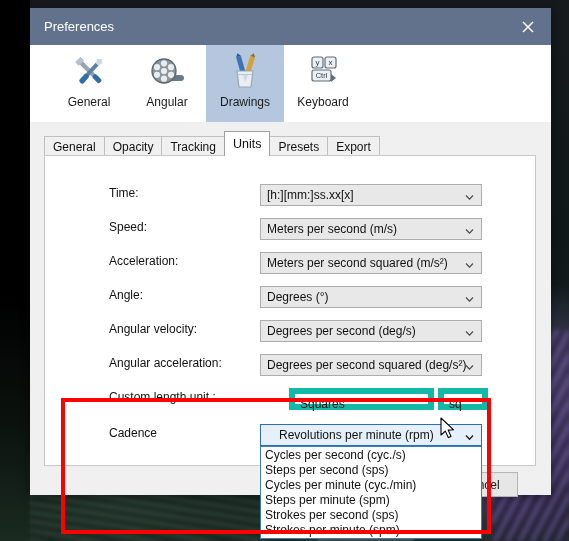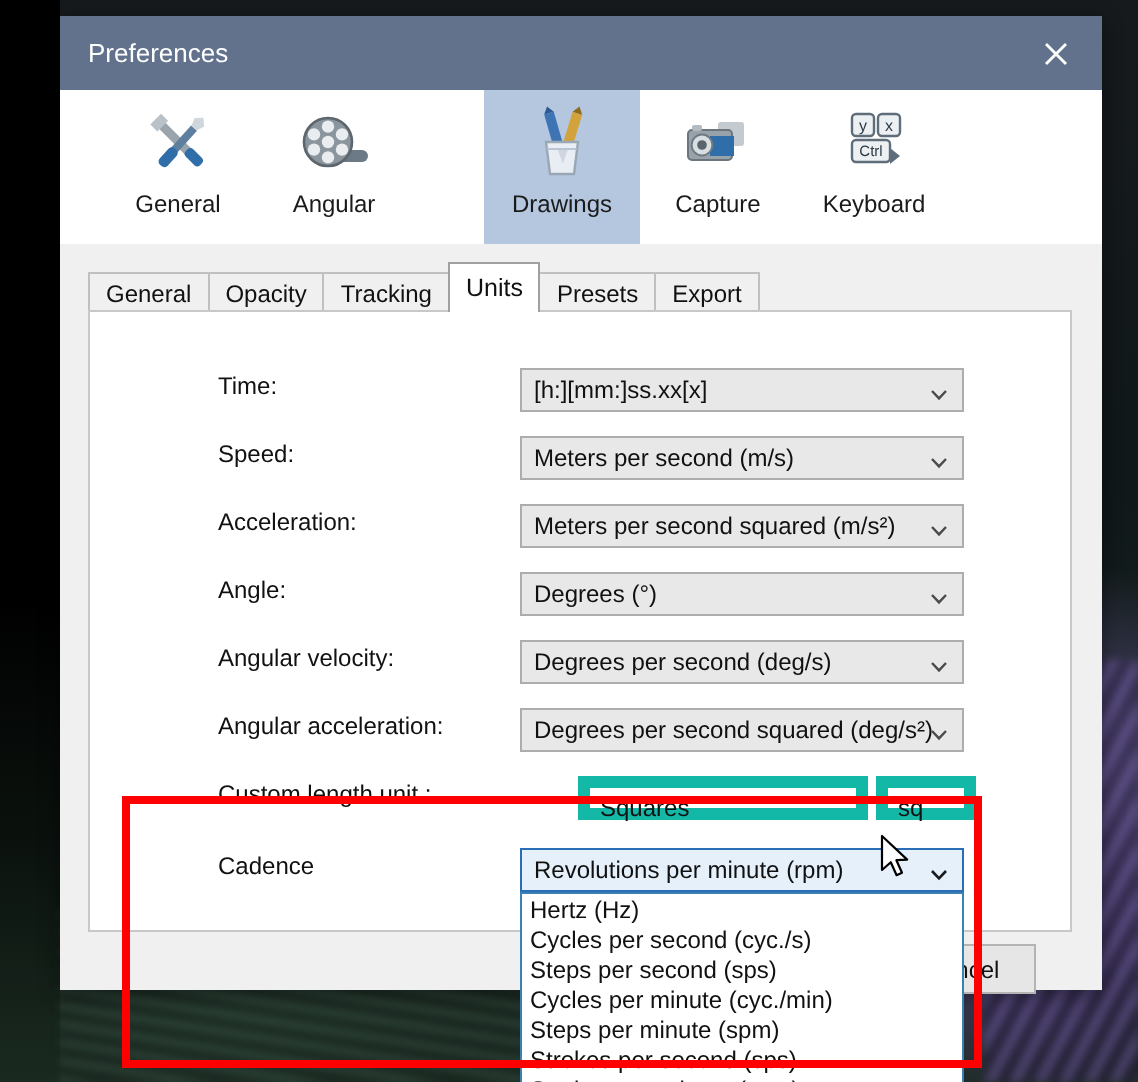--- a/index.html
+++ b/index.html
@@ -104,21 +104,21 @@
     width: 78px;
     height: 77px;
     display: flex;
     flex-direction: column;
     align-items: center;
     justify-content: flex-start;
     padding-top: 6px;
     box-sizing: border-box;
     cursor: default;
   }
-  .icon-tab.selected { background: #b4c7de; margin-left: 36px; }
+  .icon-tab.selected { background: #b4c7de; }
   .icon-tab .glyph {
     width: 40px; height: 40px;
     display: block;
     position: relative;
   }
   .icon-tab .caption {
     font-size: 12px;
     color: #1a1a1a;
     margin-top: 4px;
   }
@@ -233,21 +233,21 @@
     width: 222px;
     height: 22px;
     background: #e5f0fb;
     border: 1px solid #2a6fb5;
     box-sizing: border-box;
     font-size: 12px;
     color: #111;
     cursor: default;
     z-index: 40;
   }
-  #cadence-combo .val { position:absolute; left:6px; top:3px; white-space:nowrap; }
+  #cadence-combo .val { position:absolute; left:18px; top:3px; white-space:nowrap; }
   #cadence-combo .arrow { position:absolute; right:7px; top:6px; width:9px; height:9px; }
 
   #cadence-list {
     position: absolute;
     left: 215px;
     top: 22px;
     width: 222px;
     background: #ffffff;
     border: 1px solid #3c7fb1;
     box-sizing: border-box;
@@ -377,33 +377,20 @@
             <path d="M22 5 l2.5 -3.5 l2.5 3.5 z" fill="#8e6a20"></path>
           </g>
           <path d="M12 20 h16 l-2 16 h-12 z" fill="#e9eef4" stroke="#9aa7b5" stroke-width="1.2"></path>
           <path d="M12.6 23.5 h14.8" stroke="#b9c5d2" stroke-width="1"></path>
           <path d="M18 24 l2.4 7 l2.4 -7 z" fill="#c3ccd6" opacity=".7"></path>
         </svg>
       </span>
       <span class="caption">Drawings</span>
     </div>
 
-    <div class="icon-tab">
-      <span class="glyph">
-        <svg width="40" height="40" viewBox="0 0 40 40">
-          <rect x="20" y="10" width="13" height="12" rx="1.5" fill="#c3cad0"></rect>
-          <rect x="5" y="14" width="22" height="15" rx="2" fill="#98a2aa" stroke="#6c757c" stroke-width="1"></rect>
-          <rect x="16" y="17" width="12" height="10" fill="#2f6ea8"></rect>
-          <circle cx="12" cy="21.5" r="5.2" fill="#d9dee2" stroke="#707a81" stroke-width="1"></circle>
-          <circle cx="12" cy="21.5" r="2.4" fill="#59646c"></circle>
-          <rect x="7" y="11.5" width="5" height="3" rx="1" fill="#b3bbc2"></rect>
-        </svg>
-      </span>
-      <span class="caption">Capture</span>
-    </div>
 
     <div class="icon-tab">
       <span class="glyph">
         <svg width="40" height="40" viewBox="0 0 40 40">
           <rect x="9" y="6" width="11" height="11" rx="2" fill="#edf0f3" stroke="#5f6d7a" stroke-width="1.2"></rect>
           <text x="14.5" y="14.4" font-size="8" text-anchor="middle" fill="#2b3a46" font-family="'Liberation Sans',sans-serif">y</text>
           <rect x="22" y="6" width="11" height="11" rx="2" fill="#edf0f3" stroke="#5f6d7a" stroke-width="1.2"></rect>
           <text x="27.5" y="14.4" font-size="8" text-anchor="middle" fill="#2b3a46" font-family="'Liberation Sans',sans-serif">x</text>
           <rect x="9" y="19" width="19" height="11" rx="2" fill="#edf0f3" stroke="#5f6d7a" stroke-width="1.2"></rect>
           <text x="18.5" y="27.2" font-size="7.5" text-anchor="middle" fill="#2b3a46" font-family="'Liberation Sans',sans-serif">Ctrl</text>
@@ -528,21 +515,20 @@
         <div id="cadence-combo">
           <span class="val">Revolutions per minute (rpm)</span>
           <span class="arrow">
             <svg width="9" height="9" viewBox="0 0 9 9">
                 <path d="M1 2.5 L4.5 6.2 L8 2.5" fill="none" stroke="#1a1a1a" stroke-width="1.3"></path>
               </svg>
           </span>
         </div>
 
         <div id="cadence-list">
-          <div class="list-item">Hertz (Hz)</div>
           <div class="list-item">Cycles per second (cyc./s)</div>
           <div class="list-item">Steps per second (sps)</div>
           <div class="list-item">Cycles per minute (cyc./min)</div>
           <div class="list-item">Steps per minute (spm)</div>
           <div class="list-item">Strokes per second (sps)</div>
           <div class="list-item">Strokes per minute (spm)</div>
 
         </div>
       </div>
 

